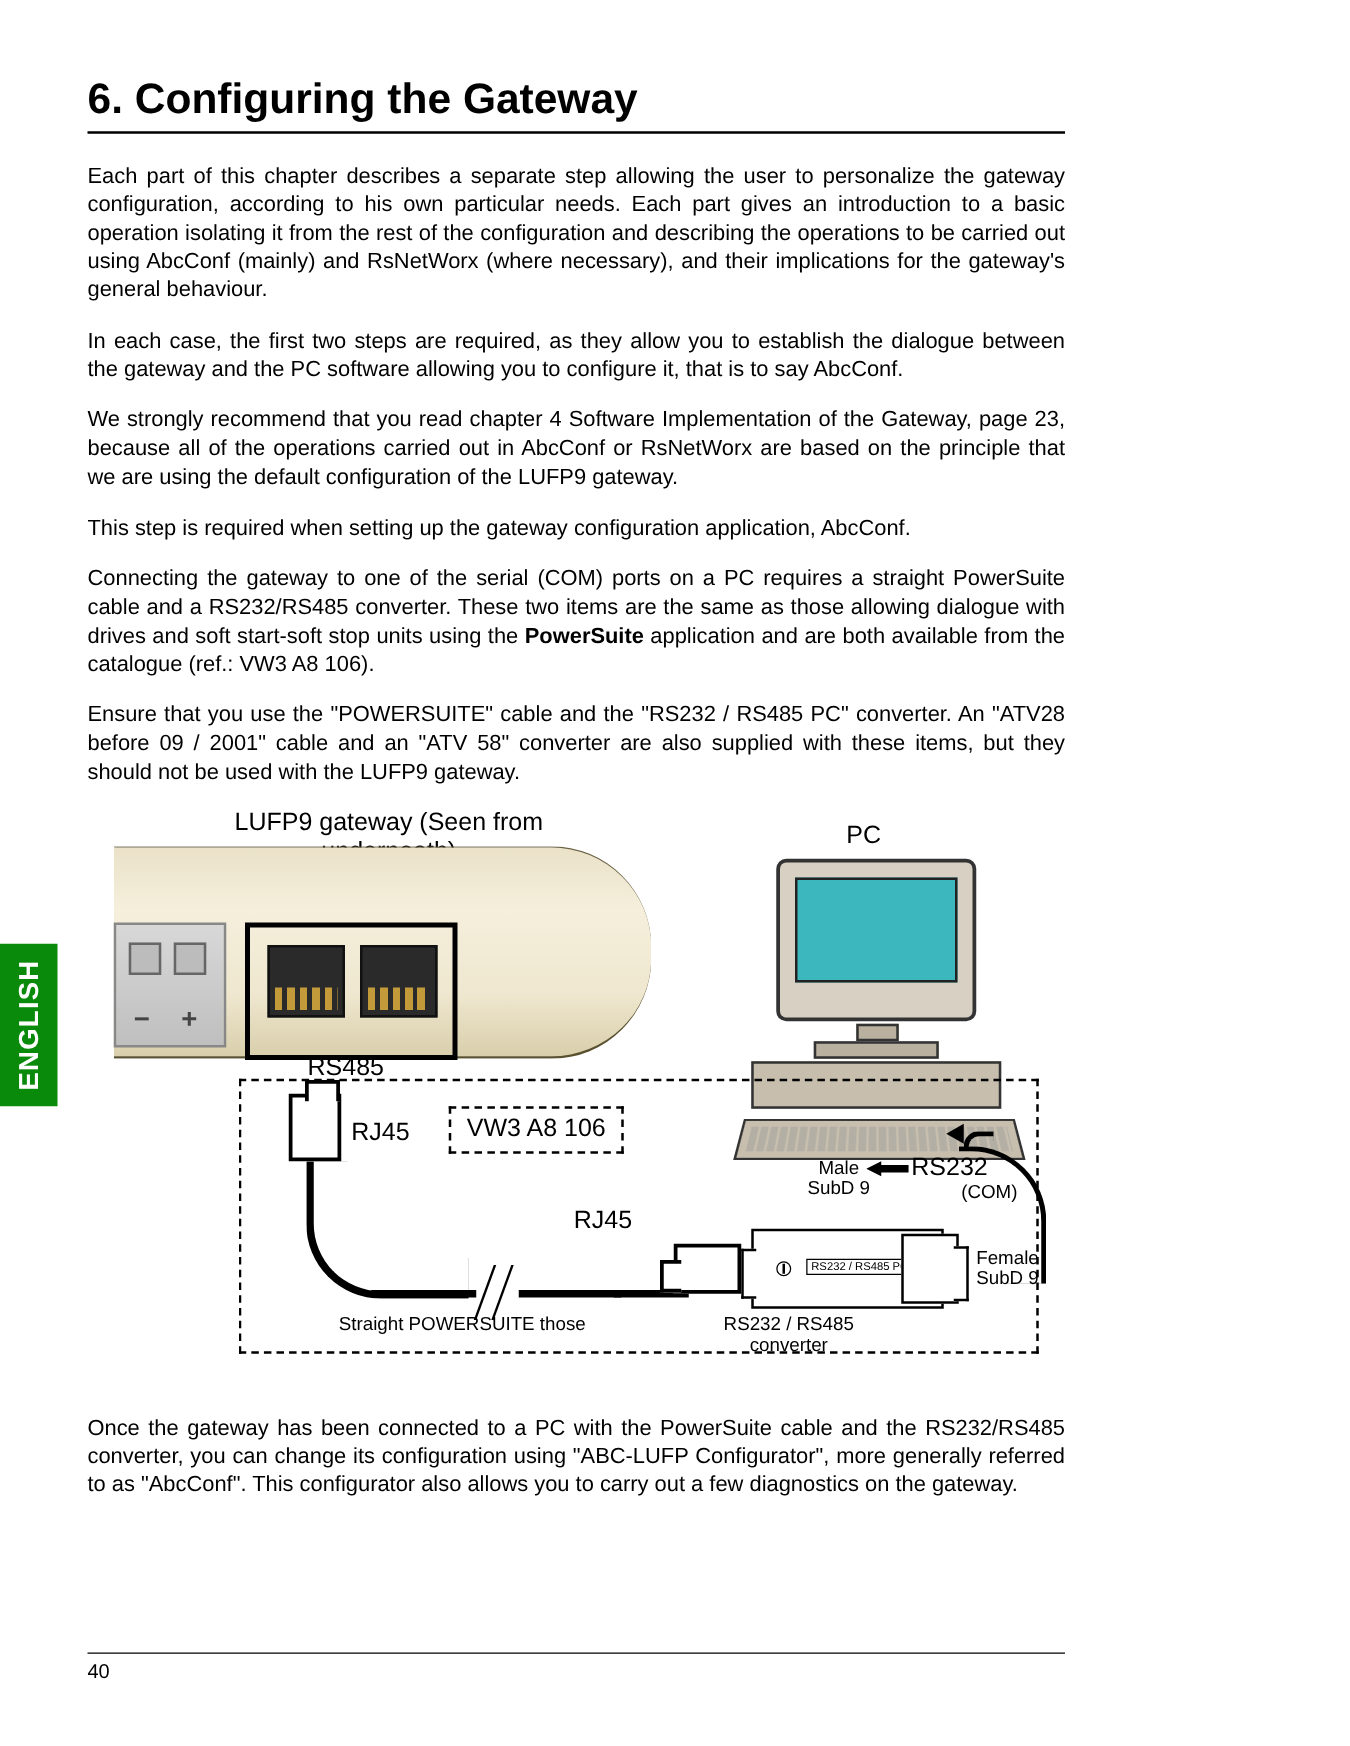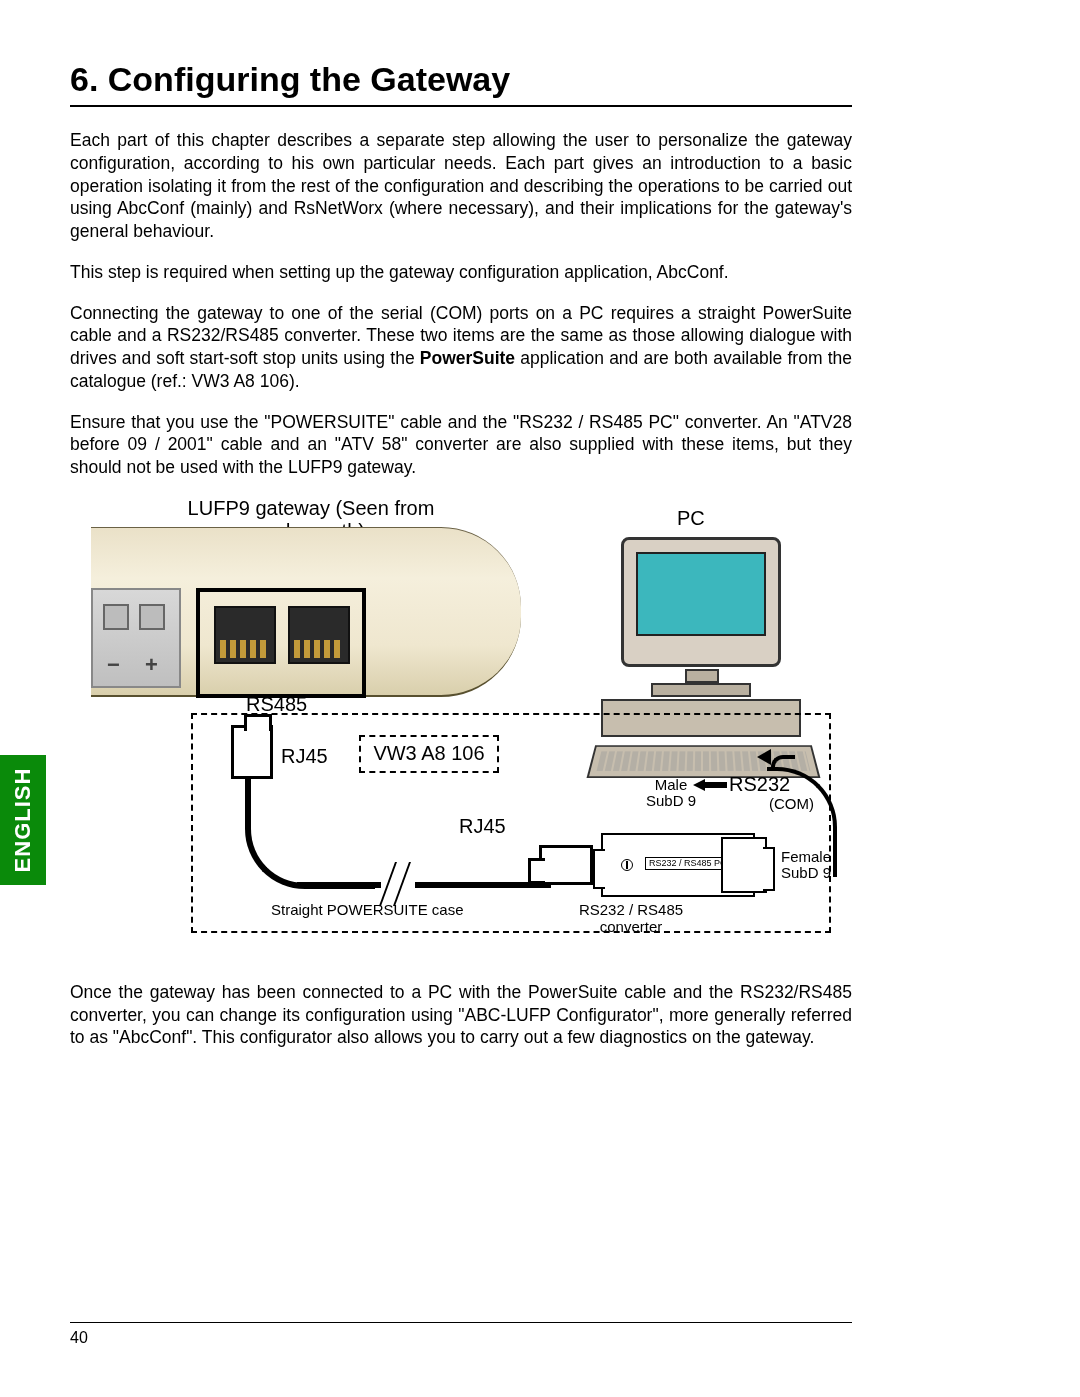--- a/index.html
+++ b/index.html
@@ -72,20 +72,22 @@
   .arrowhead { position:absolute; left:676px; top:252px; width:0; height:0; border-right:14px solid #000; border-top:8px solid transparent; border-bottom:8px solid transparent; }
 </style>
 </head>
 <body>
 
 <div class="page">
 
   <h1 class="h1">6. Configuring the Gateway</h1>
 
   <p class="para">Each part of this chapter describes a separate step allowing the user to personalize the gateway configuration, according to his own particular needs. Each part gives an introduction to a basic operation isolating it from the rest of the configuration and describing the operations to be carried out using AbcConf (mainly) and RsNetWorx (where necessary), and their implications for the gateway's general behaviour.</p>
+  <p class="para">In each case, the first two steps are required, as they allow you to establish the dialogue between the gateway and the PC software allowing you to configure it, that is to say AbcConf.</p>
+  <p class="para">We strongly recommend that you read chapter 4 Software Implementation of the Gateway, page 23, because all of the operations carried out in AbcConf or RsNetWorx are based on the principle that we are using the default configuration of the LUFP9 gateway.</p>
 
 
   <p class="para">This step is required when setting up the gateway configuration application, AbcConf.</p>
   <p class="para">
     <span>Connecting the gateway to one of the serial (COM) ports on a PC requires a straight PowerSuite cable and a RS232/RS485 converter. These two items are the same as those allowing dialogue with drives and soft start-soft stop units using the </span><span class="bold">PowerSuite</span><span> application and are both available from the catalogue (ref.: VW3 A8 106).</span>
   </p>
   <p class="para">Ensure that you use the "POWERSUITE" cable and the "RS232 / RS485 PC" converter. An "ATV28 before 09 / 2001" cable and an "ATV 58" converter are also supplied with these items, but they should not be used with the LUFP9 gateway.</p>
 
   <div class="diagram">
     <div class="dlabel" style="left:60px; top:0; width:340px;">LUFP9 gateway (Seen from underneath)</div>
@@ -123,21 +125,21 @@
     <div class="dashbox refbox">VW3 A8 106</div>
 
     <div class="dlabel" style="left:200px; top:248px;">RJ45</div>
     <div class="rj45 rj45L"></div>
 
     <div class="cable cableL"></div>
     <div class="cableH"></div>
     <div class="cablebreak"></div>
     <div class="cableToConv"></div>
 
-    <div class="dlabel small" style="left:190px; top:404px;">Straight POWERSUITE case</div>
+    <div class="dlabel small" style="left:190px; top:404px;">Straight POWERSUITE those</div>
 
     <div class="dlabel" style="left:378px; top:318px;">RJ45</div>
     <div class="rj45 rj45R"></div>
 
     <div class="conv">
       <div class="gnd"></div>
       <div class="lbl">RS232 / RS485 PC</div>
     </div>
     <div class="db9f"></div>
 

